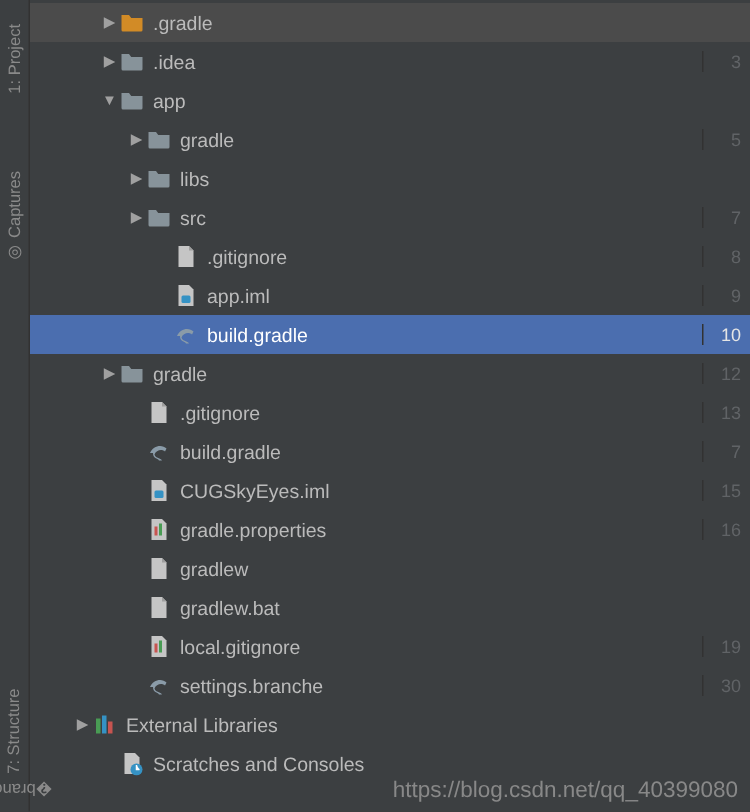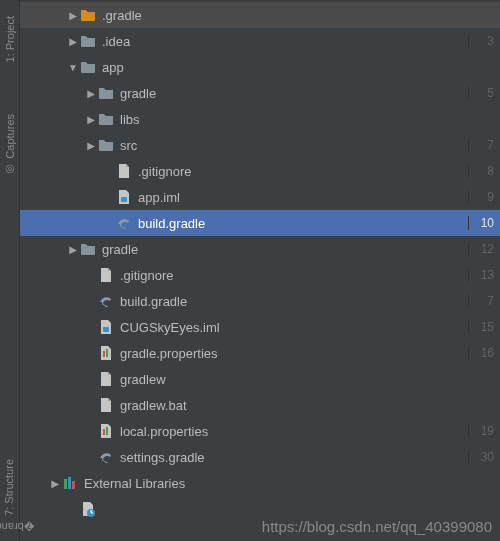--- a/index.html
+++ b/index.html
@@ -311,47 +311,48 @@
         <span class="label">gradlew.bat</span>
         <span class="linenum"></span>
       </div>
       <div class="row" style="padding-left: 64px;">
         <span class="arrow blank">▶</span>
         <span class="icon">
           <svg width="16" height="16" viewBox="0 0 16 16">
             <use href="#ic-props"></use>
           </svg>
         </span>
-        <span class="label">local.properties</span>
+        <span class="label">local.gitignore</span>
         <span class="linenum">19</span>
       </div>
       <div class="row" style="padding-left: 64px;">
         <span class="arrow blank">▶</span>
         <span class="icon">
           <svg width="16" height="16" viewBox="0 0 16 16">
             <use href="#ic-gradle"></use>
           </svg>
         </span>
-        <span class="label">settings.gradle</span>
+        <span class="label">settings.branche</span>
         <span class="linenum">30</span>
       </div>
       <div class="row" style="padding-left: 28px;">
         <span class="arrow">▶</span>
         <span class="icon">
           <svg width="16" height="16" viewBox="0 0 16 16">
             <use href="#ic-libs"></use>
           </svg>
         </span>
         <span class="label">External Libraries</span>
         <span class="linenum"></span>
       </div>
       <div class="row" style="padding-left: 46px;">
         <span class="arrow blank">▶</span>
         <span class="icon">
           <svg width="16" height="16" viewBox="0 0 16 16">
             <use href="#ic-scratch"></use>
           </svg>
         </span>
+        <span class="label">Scratches and Consoles</span>
         <span class="linenum"></span>
       </div>
     </div>
   <div class="watermark">https://blog.csdn.net/qq_40399080</div>
 </div>
 
 </body></html>

